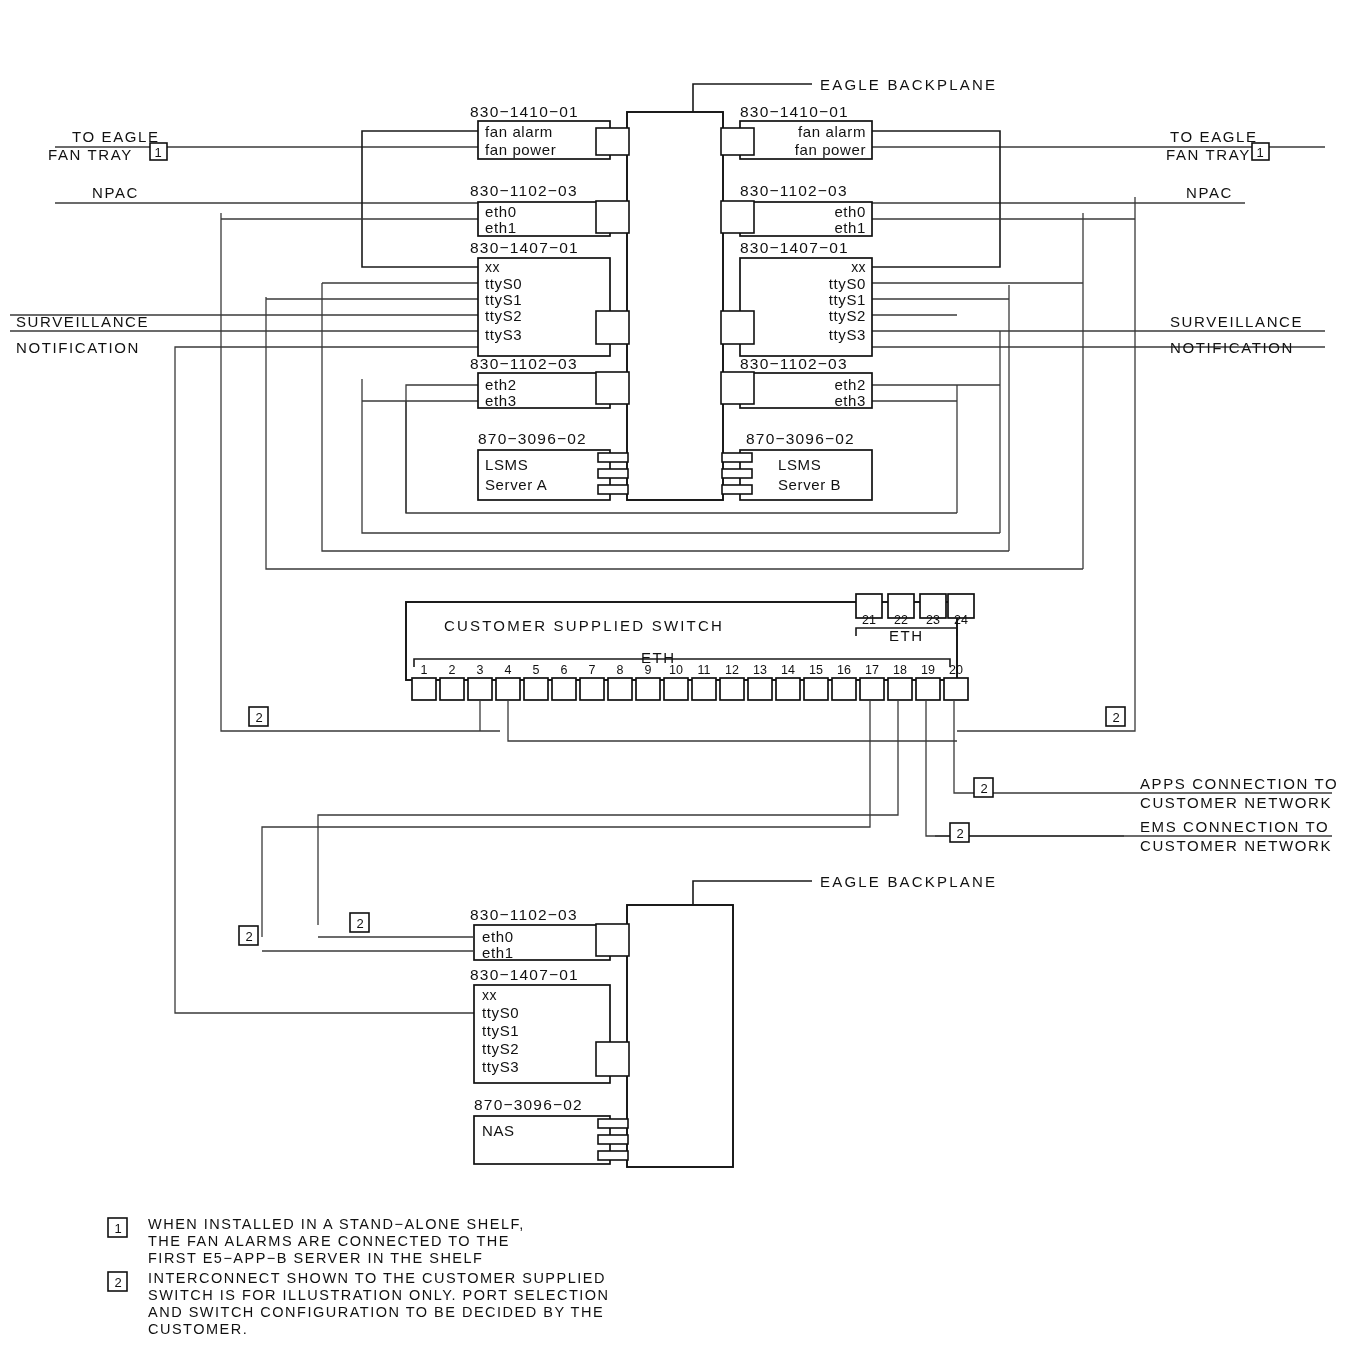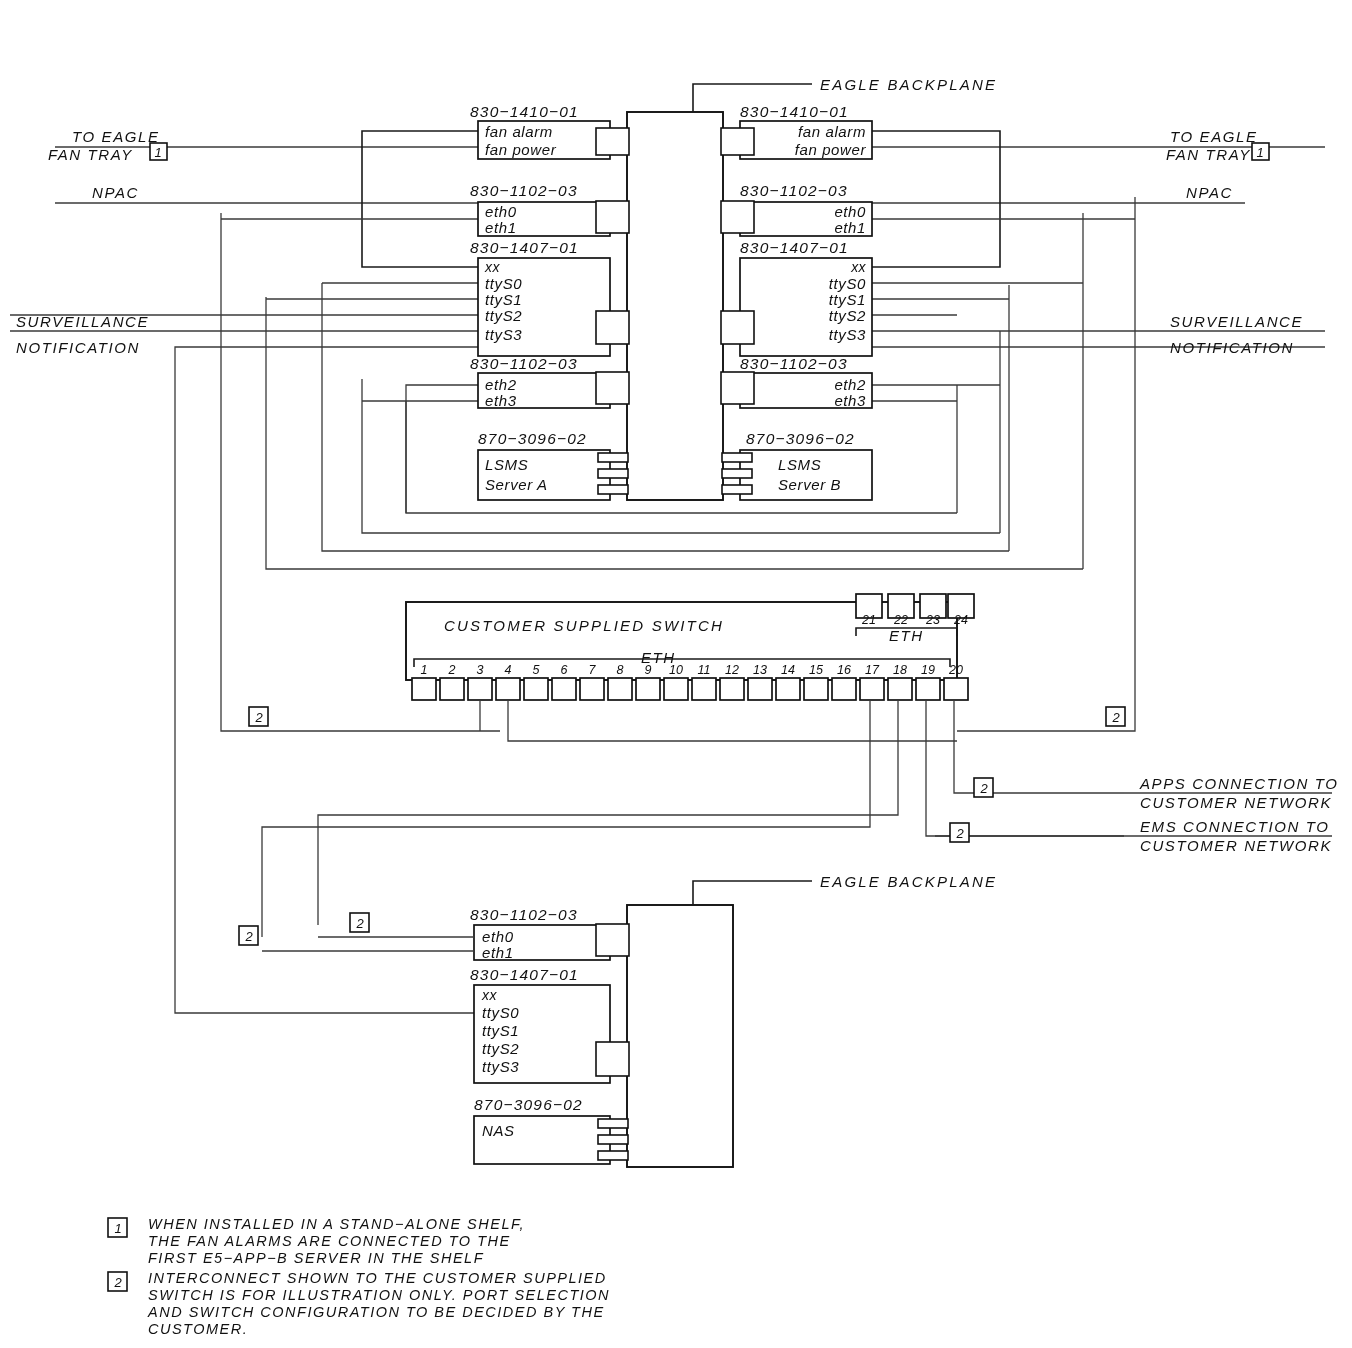--- a/index.html
+++ b/index.html
@@ -1,18 +1,18 @@
 <!DOCTYPE html>
 <html><head>
 <meta charset="utf-8">
 <style>
   html,body{margin:0;padding:0;background:#ffffff;}
   body{width:1352px;height:1348px;overflow:hidden;
        font-family:"Liberation Sans", sans-serif;}
-  #stage{position:relative;width:1352px;height:1348px;background:#fff;font-style:italic;}
+  #stage{position:relative;width:1352px;height:1348px;background:#fff;}
   svg#wires{position:absolute;left:0;top:0;width:1352px;height:1348px;}
   .ln{stroke:#1a1a1a;stroke-width:1.6;fill:none;}
   .lnthin{stroke:#3a3a3a;stroke-width:1.3;fill:none;}
   .bx{stroke:#111;stroke-width:1.9;fill:#fff;}
   .bx2{stroke:#111;stroke-width:1.7;fill:#fff;}
   .tab{stroke:#111;stroke-width:1.6;fill:#fff;}
   .port{stroke:#111;stroke-width:1.7;fill:#fff;}
   .notebox{stroke:#111;stroke-width:1.6;fill:#fff;}
   text{font-family:"Liberation Sans", sans-serif;fill:#111;}
   .lbl{font-size:15px;letter-spacing:0.6px;}

